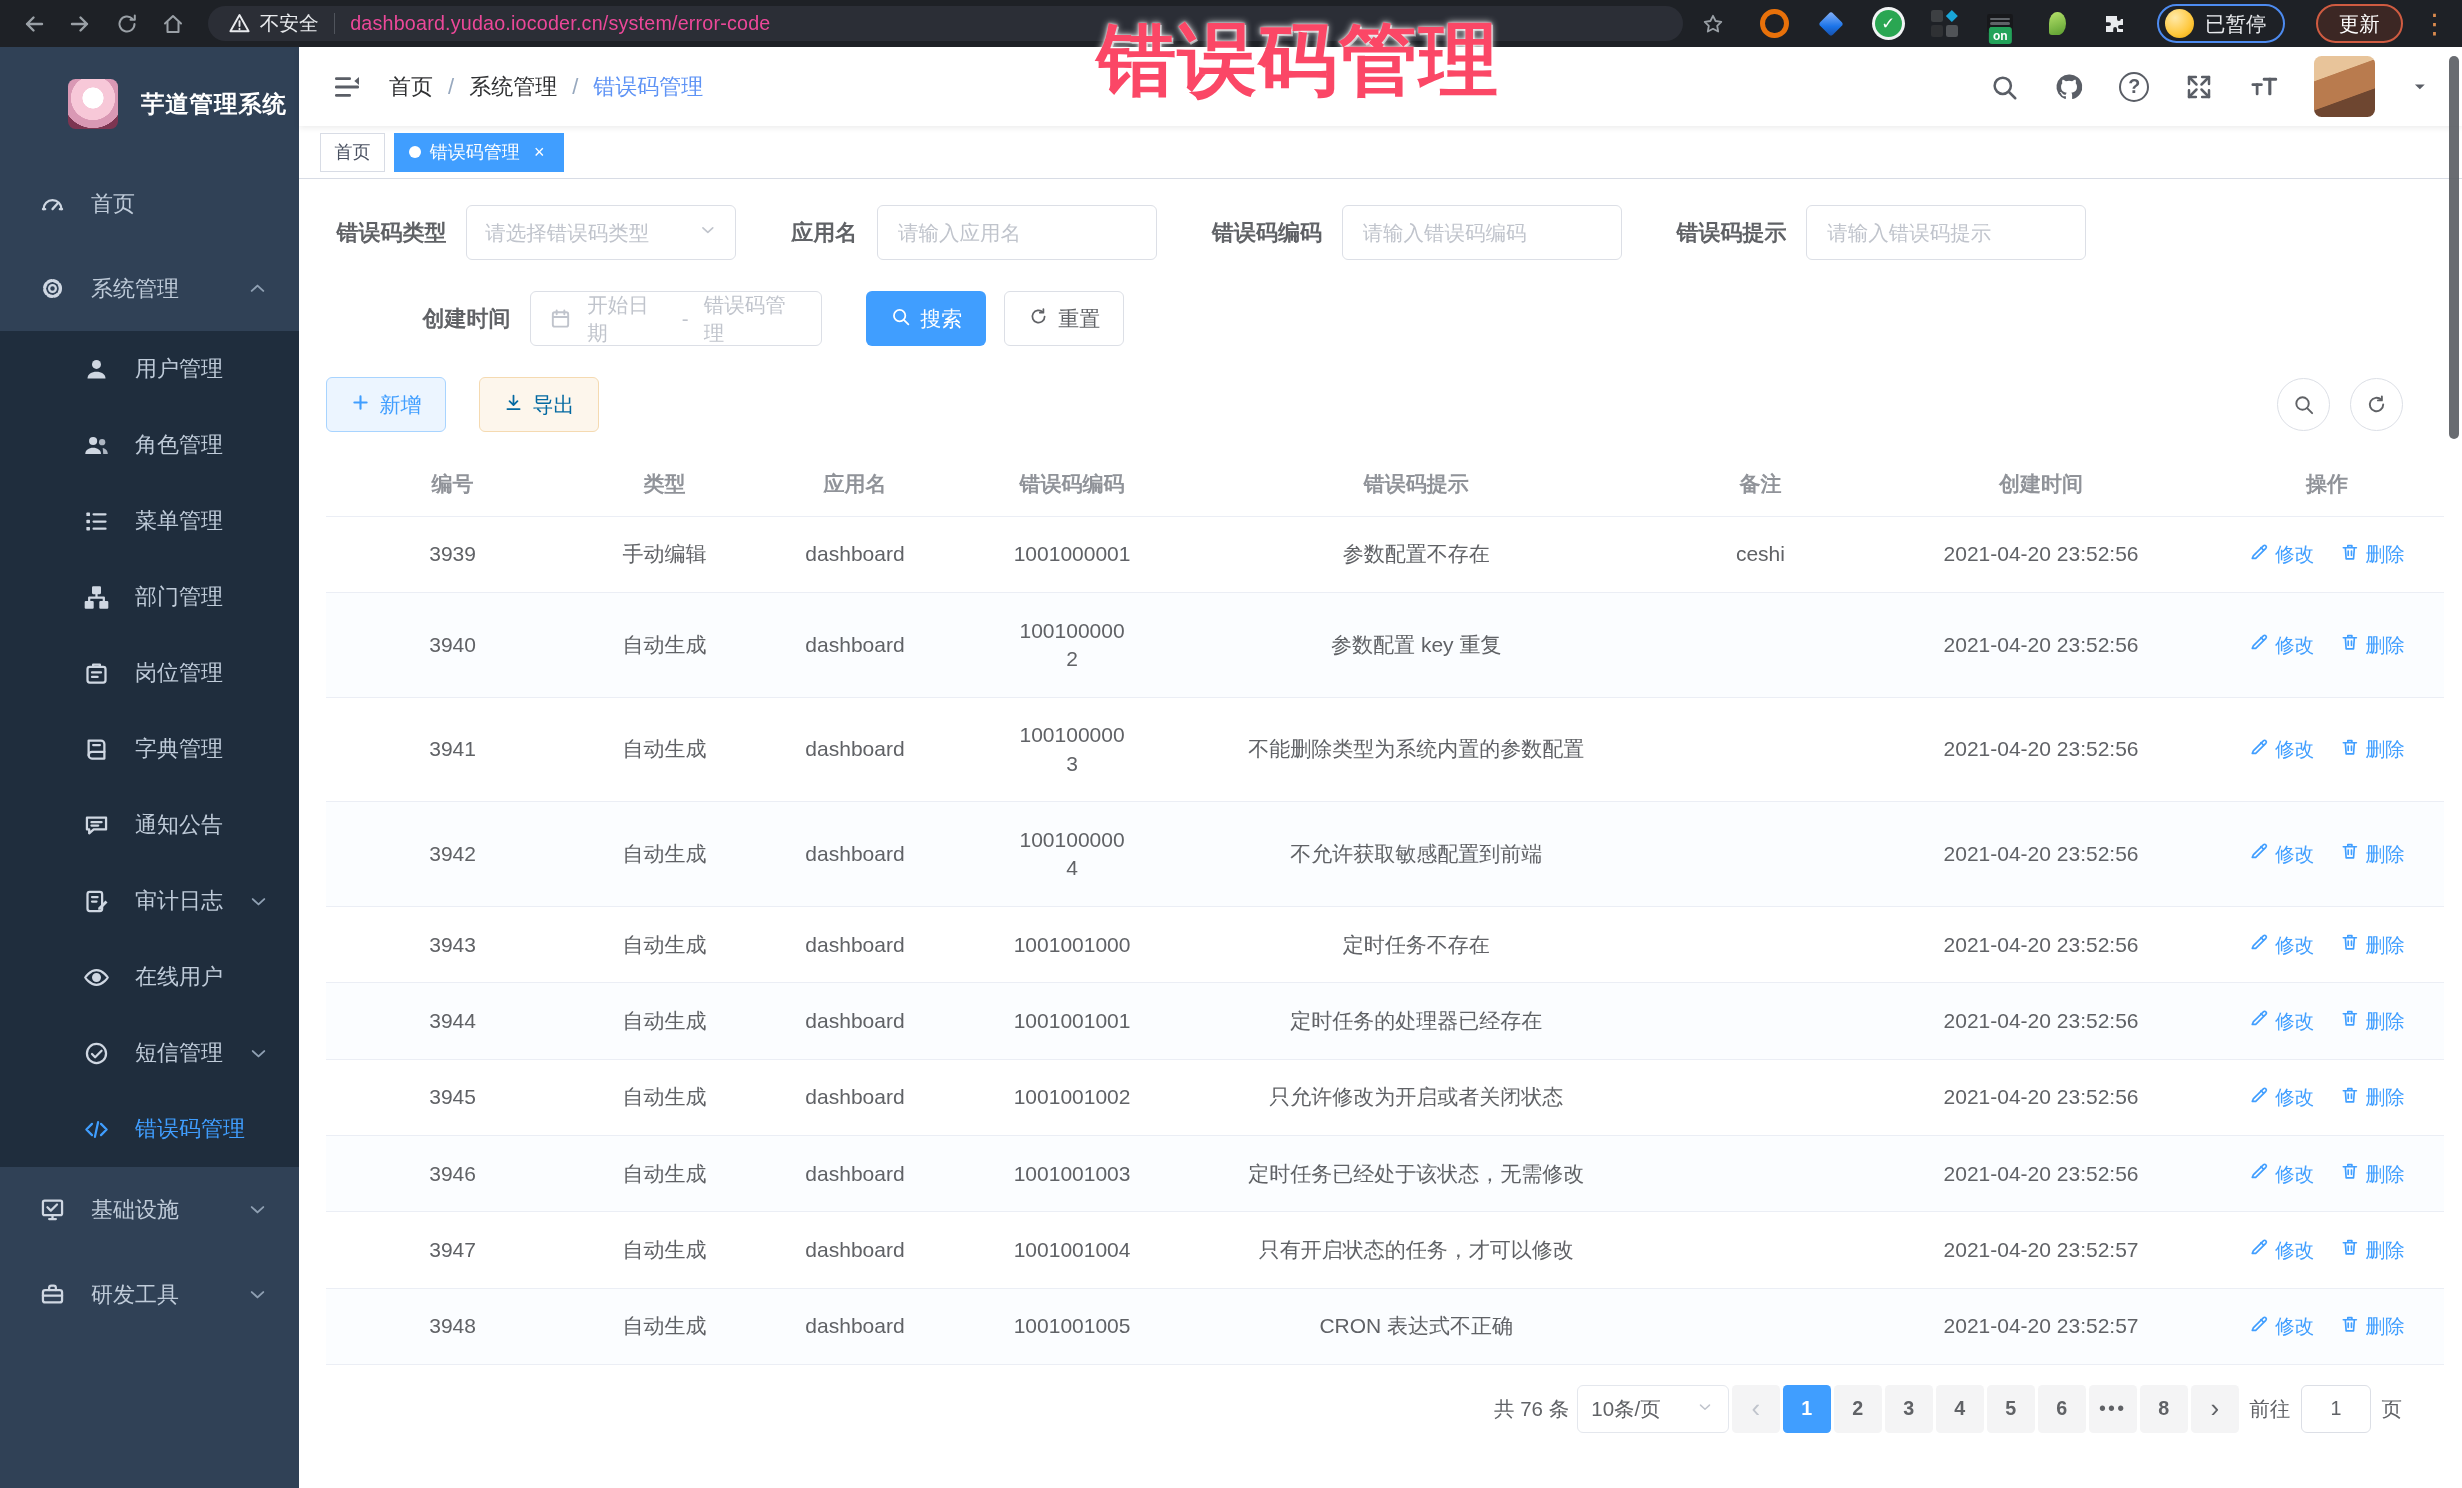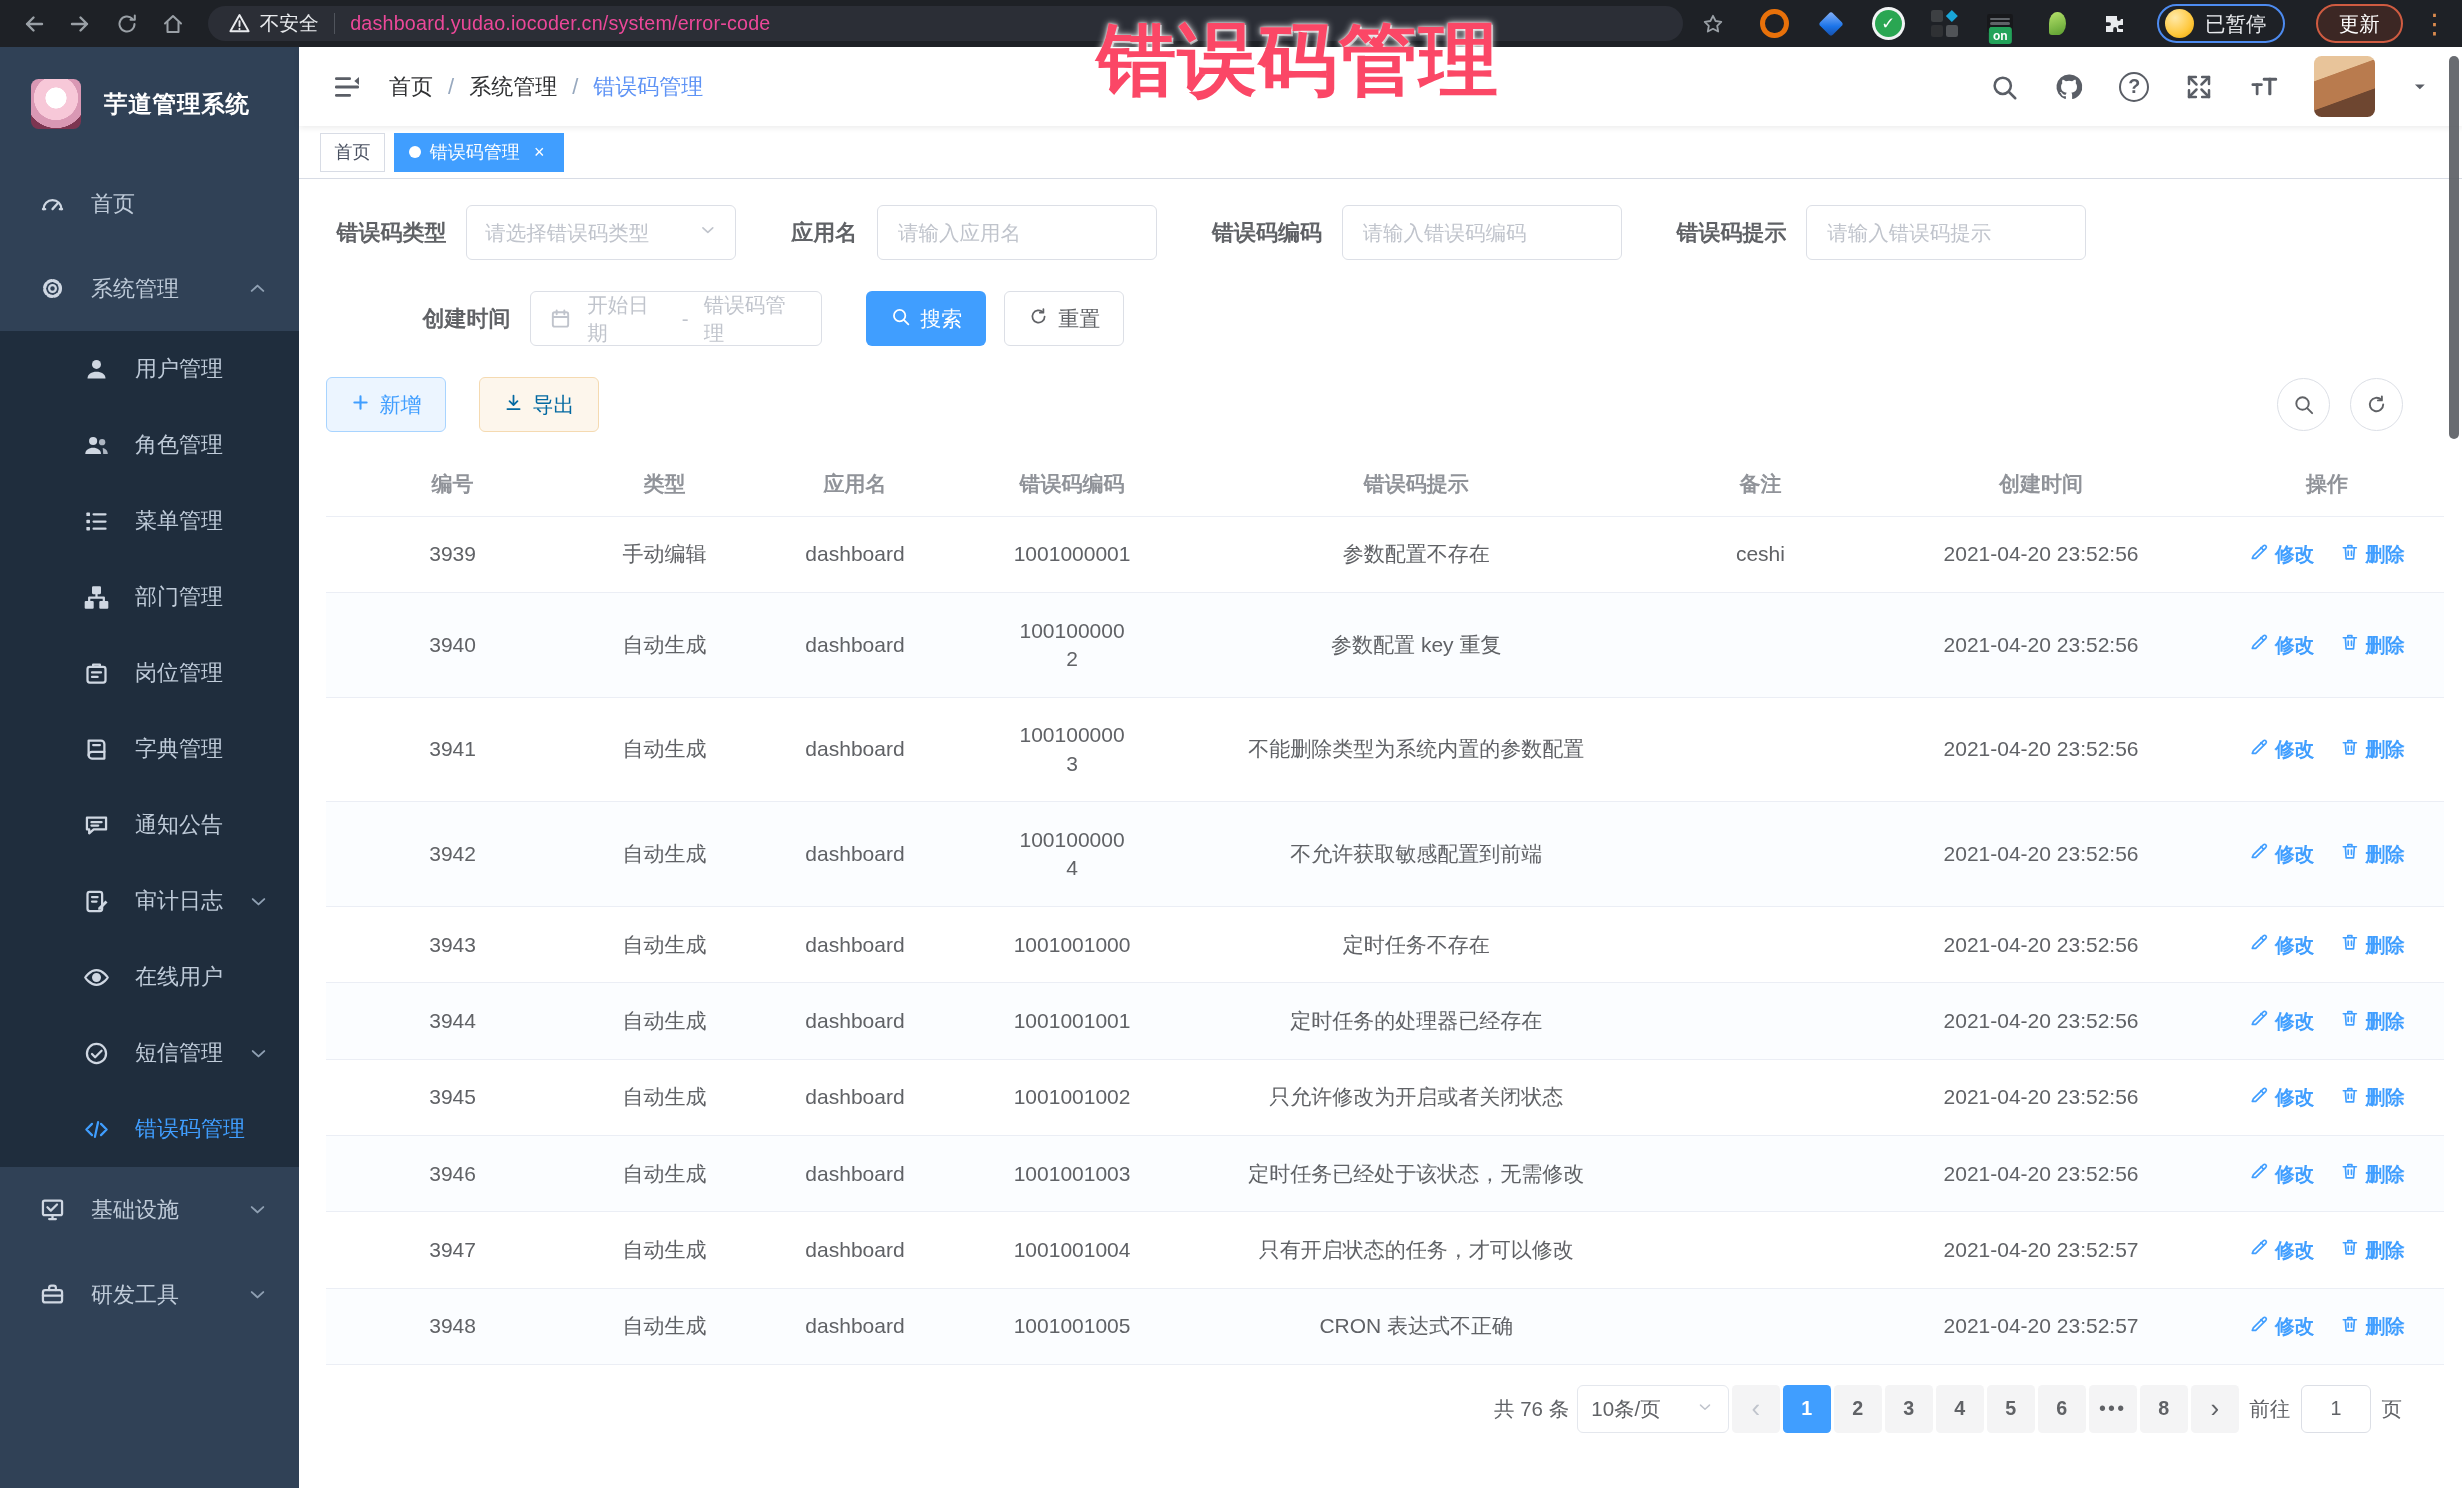--- a/index.html
+++ b/index.html
@@ -52,21 +52,21 @@
   .pp-avatar { width:29px; height:29px; border-radius:50%; background:radial-gradient(circle at 35% 30%,#ffe9a8,#ffc83d 60%,#e8a400); }
   .update-btn {
     margin-left:23px; height:39px; border:2.3px solid #cf5b41; background:#3c2724; color:#fff;
     border-radius:20.5px; display:flex; align-items:center; padding:0 21px; font-size:20.5px; flex-shrink:0;
   }
   .kebab { color:#d98a4e; font-size:27px; margin-left:10.6px; flex-shrink:0; }
 
   
   .app { display:flex; height:1441px; }
   .sidebar { width:299px; flex-shrink:0; background:#304156; overflow:hidden; }
-  .logo { height:114px; display:flex; align-items:center; padding-left:31px; gap:23px; cursor:pointer; }
+  .logo { height:114px; display:flex; align-items:center; padding-left:68px; gap:23px; cursor:pointer; }
   .logo-img { width:50px; height:50px; border-radius:7.6px; flex-shrink:0;
     background:radial-gradient(circle at 50% 38%,#fff 0 26%,#f7c8d8 27% 55%,#d998b4 56% 75%,#7c3551 76%); }
   .logo-title { color:#fff; font-size:23.5px; font-weight:700; letter-spacing:0.8px; }
   .menu-item { height:85px; display:flex; align-items:center; padding:0 30px 0 38px; gap:24px;
     color:#bfcbd9; font-size:22px; cursor:pointer; position:relative; }
   .menu-item.sub { background:#1f2d3d; height:76px; padding-left:82px; }
   .menu-item.active { color:#409eff; }
   .mi-icon { width:29px; height:29px; flex-shrink:0; color:#cfd7e2; display:flex; align-items:center; justify-content:center; }
   .menu-item.active .mi-icon { color:#409eff; }
   .mi-icon svg { width:27px; height:27px; }
@@ -131,21 +131,21 @@
   .circle-btn svg { width:23px; height:23px; }
 
   
   table.grid { width:2118px; border-collapse:collapse; font-size:21px; color:#606266; table-layout:fixed; }
   .grid th { color:#909399; font-weight:600; font-size:21px; padding:18px 6px; border-bottom:1.5px solid #ebeef5; text-align:center; }
   .grid td { text-align:center; padding:23.5px 7.6px; border-bottom:1.5px solid #ebeef5; line-height:1.35; word-break:break-word; }
   .grid tbody tr:nth-child(even) { background:#fbfdff; }
   .cell-code { white-space:pre-line; }
   .link-btn { color:#409eff; font-size:19.7px; display:inline-flex; align-items:center; gap:6px; margin:0 9.8px; cursor:pointer; white-space:nowrap; }
   .link-btn svg { width:19.7px; height:19.7px; }
-  .link-btn b { font-weight:700; }
+  .link-btn b { font-weight:400; }
 
   
   .pager { display:flex; align-items:center; justify-content:flex-end; margin:19.7px 45px 0 0; gap:3px; font-size:20.5px; color:#606266; }
   .pg-total { margin-right:4.5px; }
   .size-select { width:152px; height:48px; border:1.5px solid #e4e7ed; border-radius:6px; background:#fff;
     display:flex; align-items:center; justify-content:space-between; padding:0 13.6px; cursor:pointer; }
   .size-select .sel-caret { color:#c0c4cc; } .size-select svg { width:18px; height:18px; }
   .pg-btn { min-width:48px; height:48px; background:#f4f4f5; border-radius:4.5px; display:flex; align-items:center; justify-content:center;
     color:#606266; font-weight:600; font-size:19.7px; cursor:pointer; padding:0 7.6px; }
   .pg-btn.active { background:#409eff; color:#fff; }

